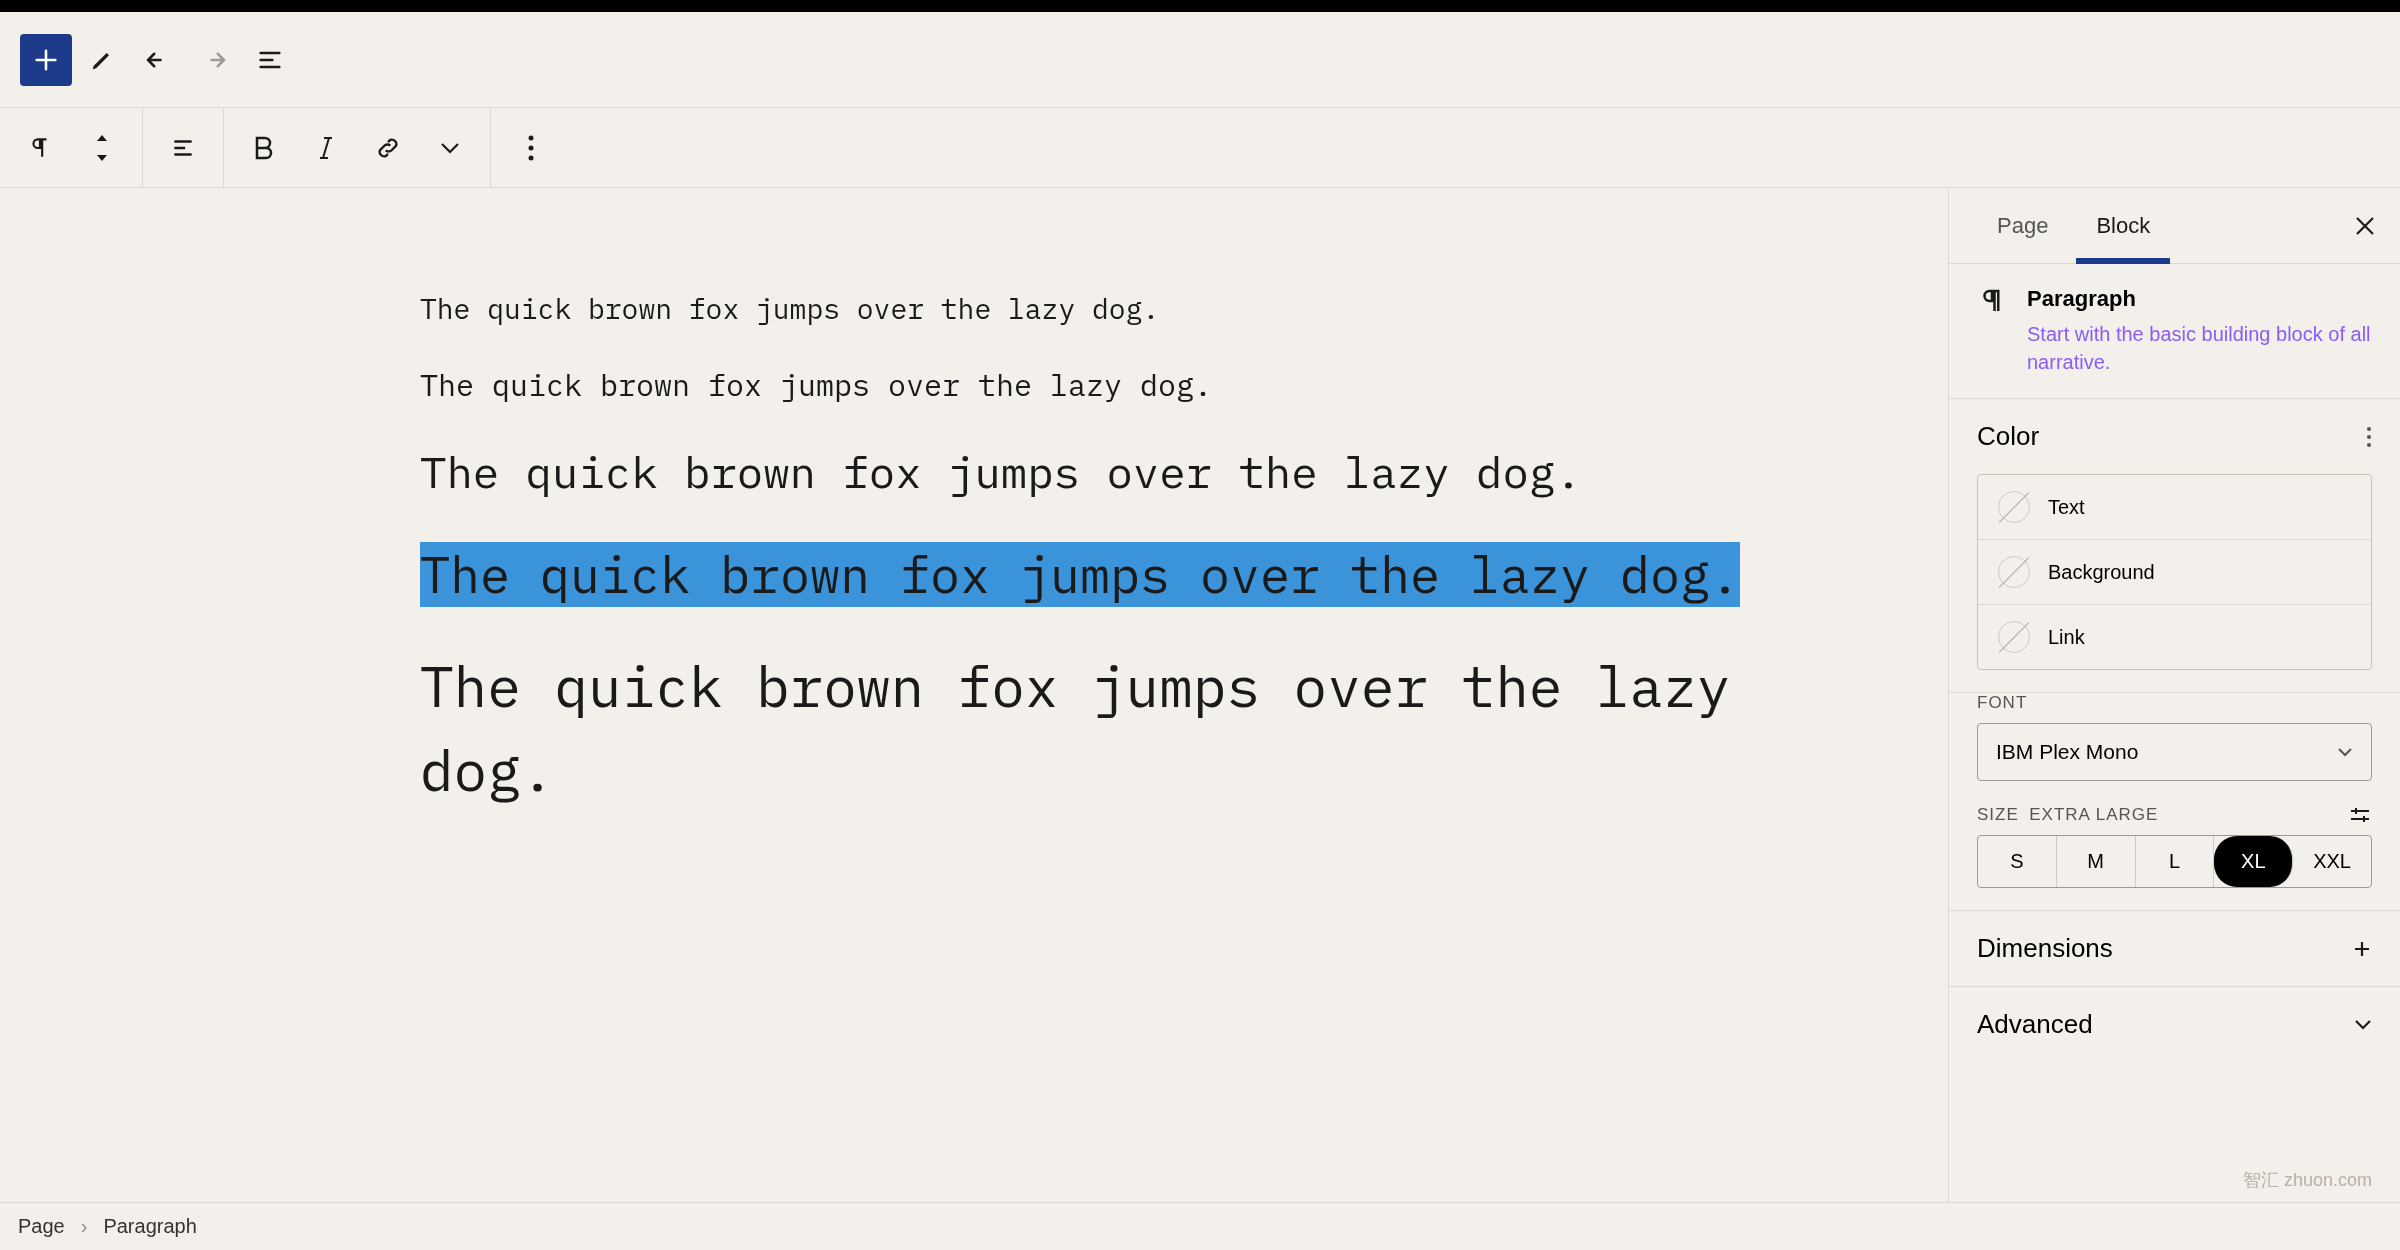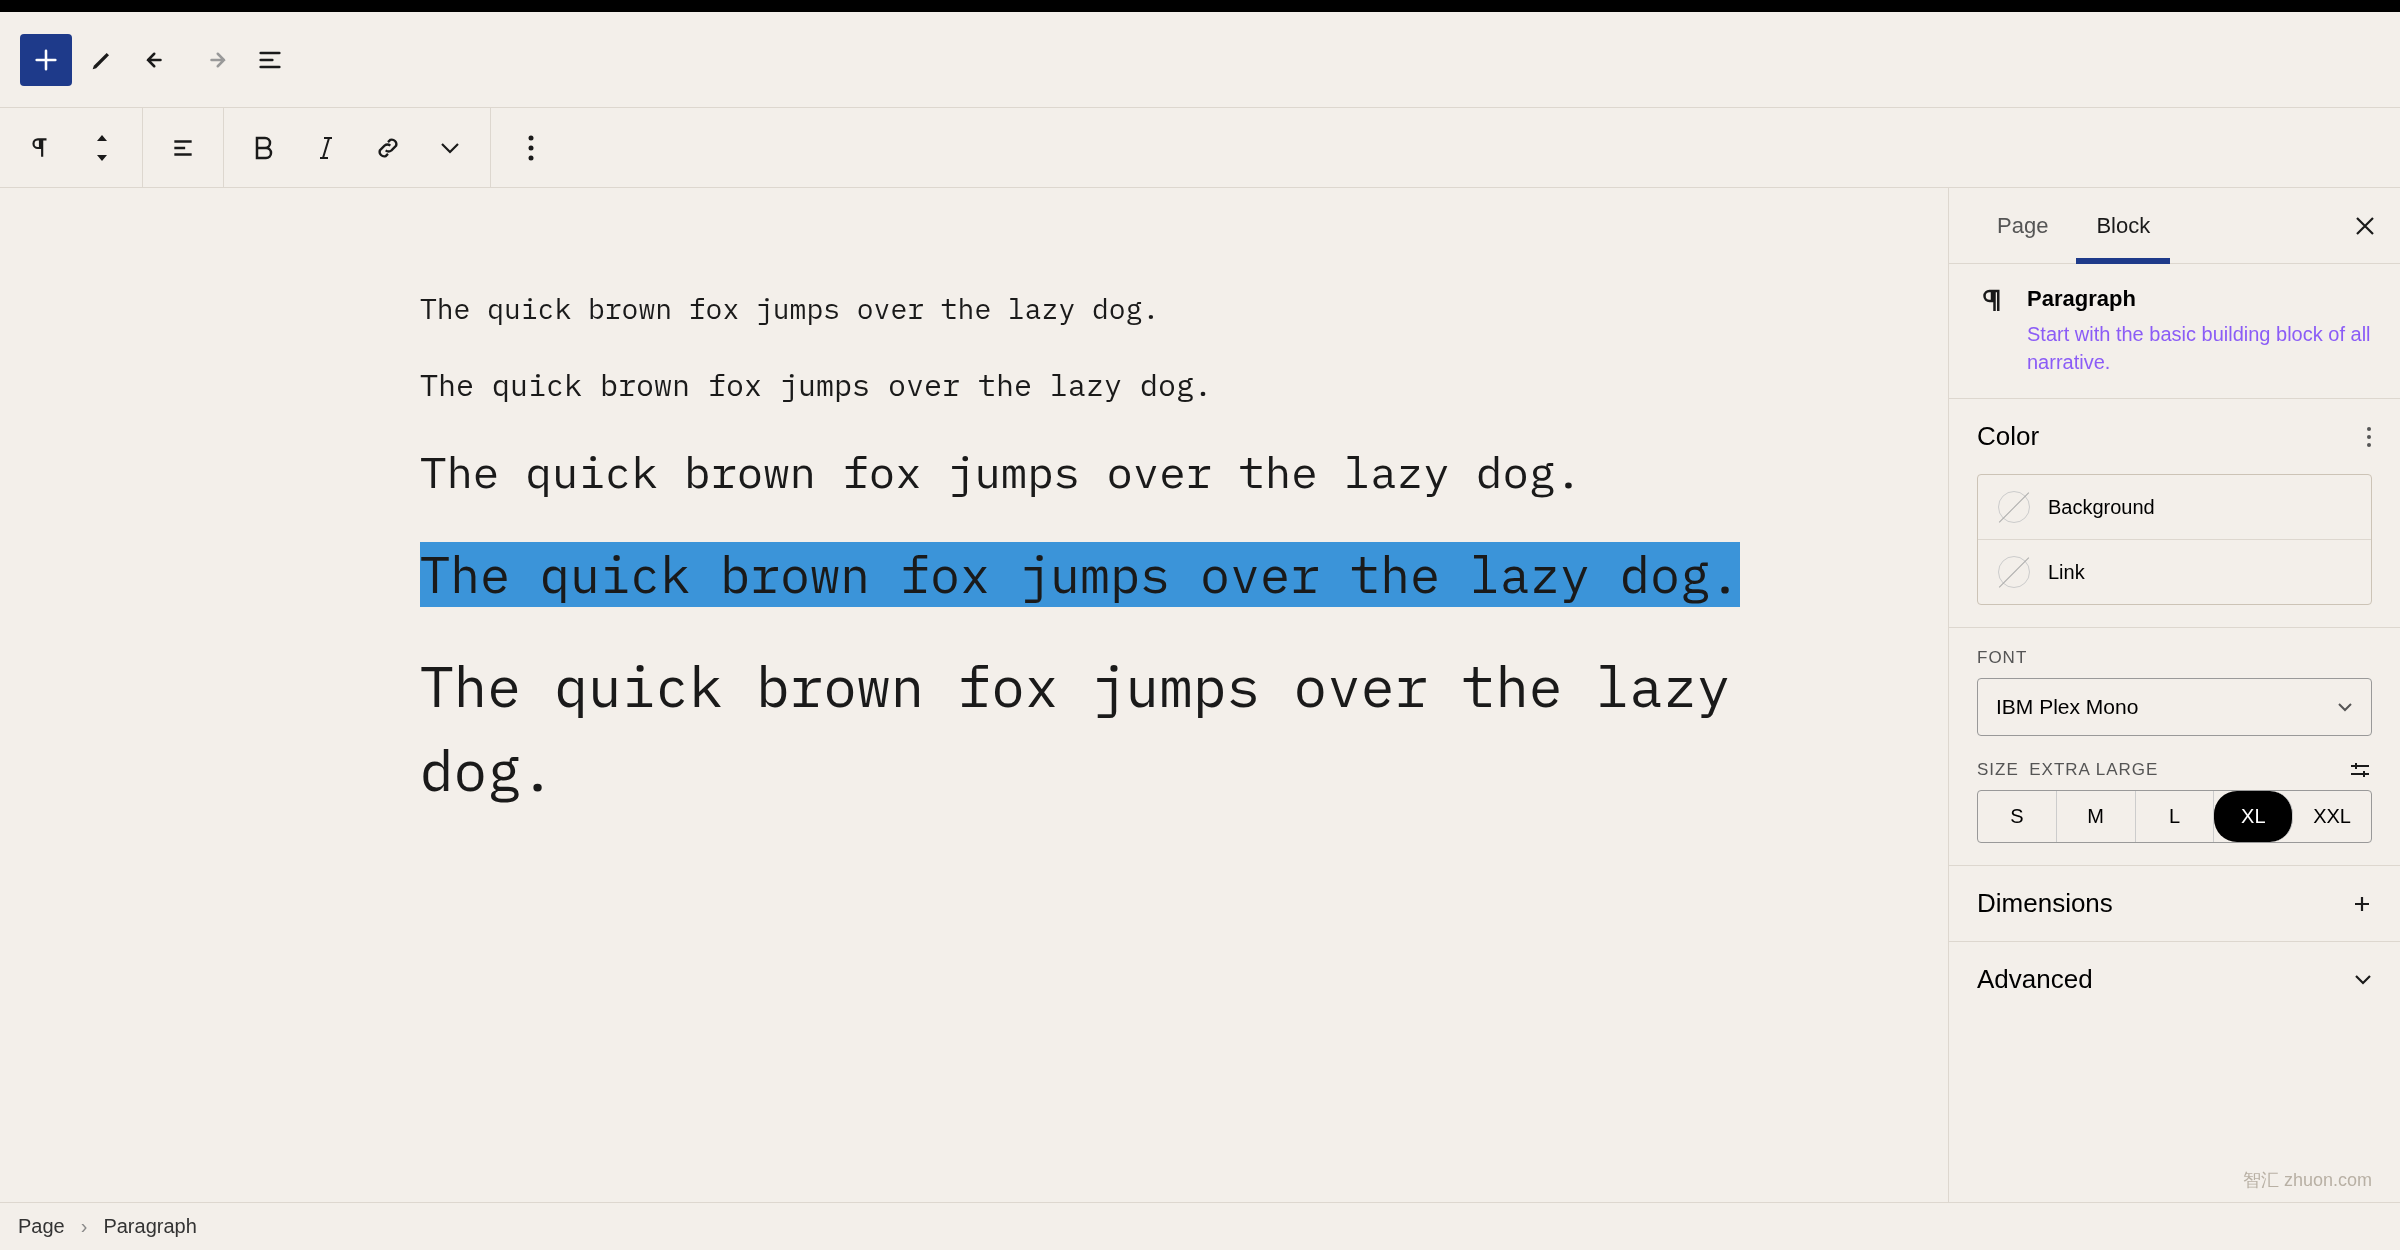--- a/index.html
+++ b/index.html
@@ -49,21 +49,21 @@
     .sb-block-text h3 { font-size: 22px; font-weight: 600; margin-bottom: 8px; }
     .sb-block-text p { font-size: 20px; color: #8b5cf6; line-height: 1.4; }
     .sb-section { border-top: 1px solid #ddd7cf; }
     .sb-sec-head { display: flex; align-items: center; justify-content: space-between; padding: 22px 28px; font-size: 26px; font-weight: 500; cursor: pointer; }
     .sb-color-list { padding: 0 28px 22px; }
     .sb-color-wrap { border: 1px solid #ccc3b6; border-radius: 4px; }
     .sb-color-item { display: flex; align-items: center; gap: 18px; padding: 16px 20px; font-size: 20px; cursor: pointer; border-bottom: 1px solid #ddd7cf; }
     .sb-color-item:last-child { border-bottom: none; }
     .sb-swatch { width: 32px; height: 32px; border-radius: 50%; border: 1px solid #ccc; position: relative; }
     .sb-swatch::after { content: ""; position: absolute; width: 140%; height: 1px; background: #aaa; top: 50%; left: -20%; transform: rotate(-45deg); }
-    .sb-typo-body { padding: 0 28px 22px; margin-top: 20px; }
+    .sb-typo-body { padding: 0 28px 22px; }
     .sb-label { font-size: 17px; letter-spacing: 1px; color: #555; margin-bottom: 10px; }
     .sb-font-select { width: 100%; padding: 16px 18px; border: 1px solid #999; border-radius: 4px; font-size: 21px; background: transparent; display: flex; align-items: center; justify-content: space-between; cursor: pointer; margin-bottom: 24px; }
     .sb-size-head { display: flex; align-items: center; justify-content: space-between; margin-bottom: 10px; }
     .sb-size-head .sb-label { margin: 0; }
     .sb-size-grid { display: flex; border: 1px solid #999; border-radius: 4px; overflow: hidden; }
     .sb-size-cell { flex: 1; padding: 14px 0; text-align: center; font-size: 20px; cursor: pointer; border-right: 1px solid #ccc; }
     .sb-size-cell:last-child { border-right: none; }
     .sb-size-cell.active { background: #000; color: #fff; border-radius: 23px; }
 
     
@@ -202,20 +202,24 @@
           <svg width="6" height="22" viewBox="0 0 6 22">
               <circle cx="3" cy="3" r="2" fill="#555"></circle>
               <circle cx="3" cy="11" r="2" fill="#555"></circle>
               <circle cx="3" cy="19" r="2" fill="#555"></circle>
             </svg>
         </div>
         <div class="sb-color-list">
           <div class="sb-color-wrap">
             <div class="sb-color-item">
               <span class="sb-swatch"></span>
+              <span>Text</span>
+            </div>
+            <div class="sb-color-item">
+              <span class="sb-swatch"></span>
               <span>Background</span>
             </div>
             <div class="sb-color-item">
               <span class="sb-swatch"></span>
               <span>Link</span>
             </div>
           </div>
         </div>
       </div>
 

